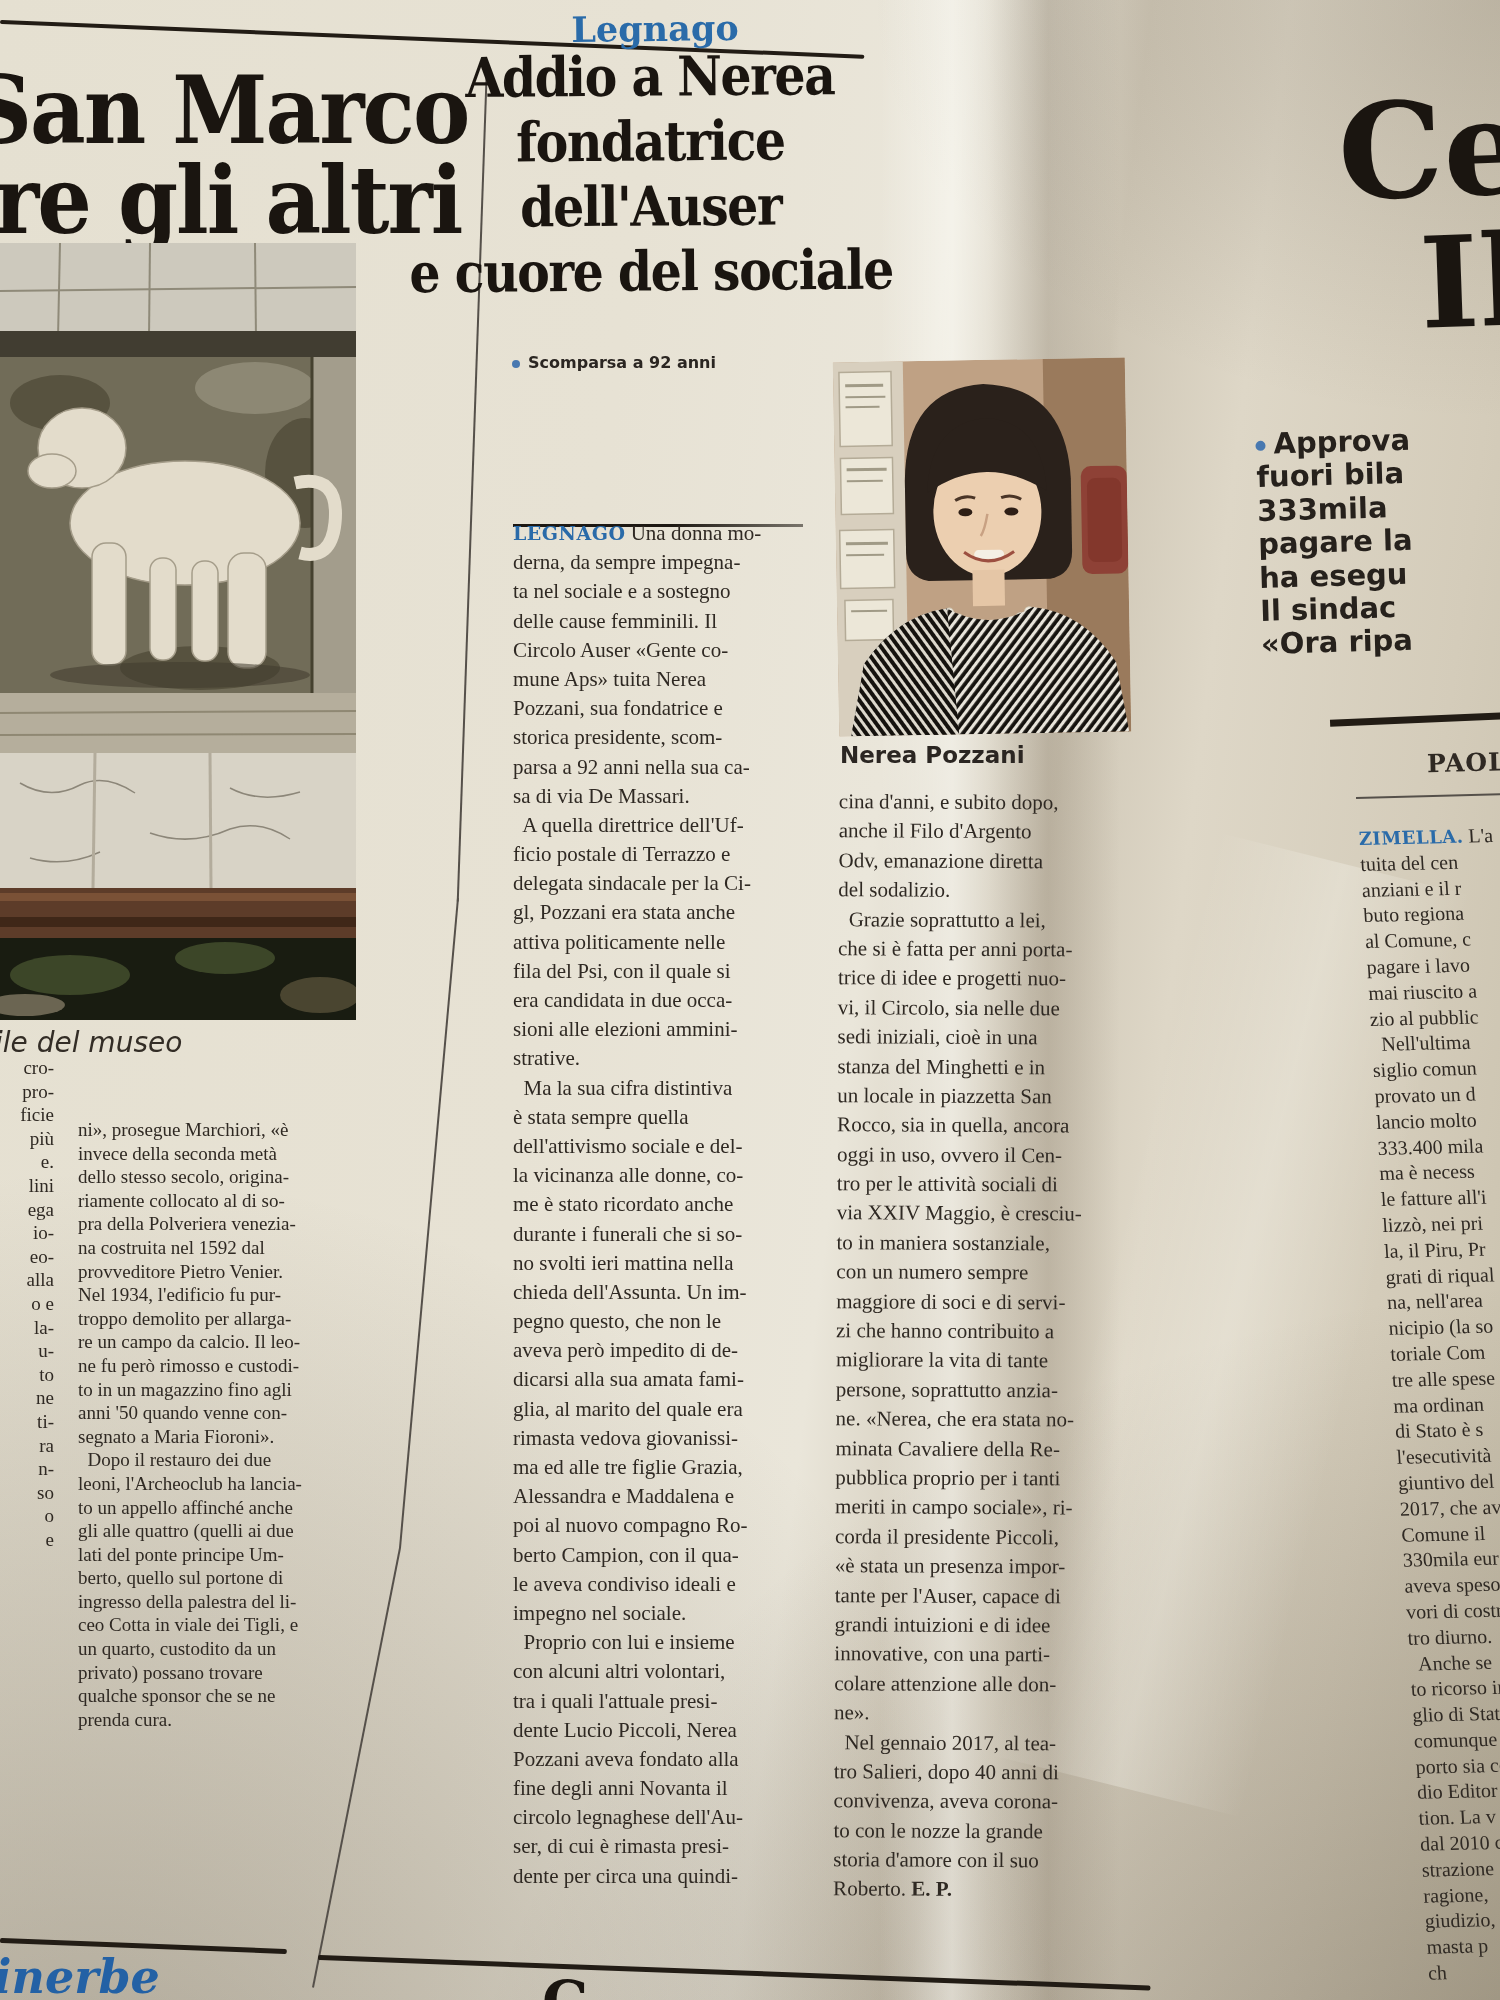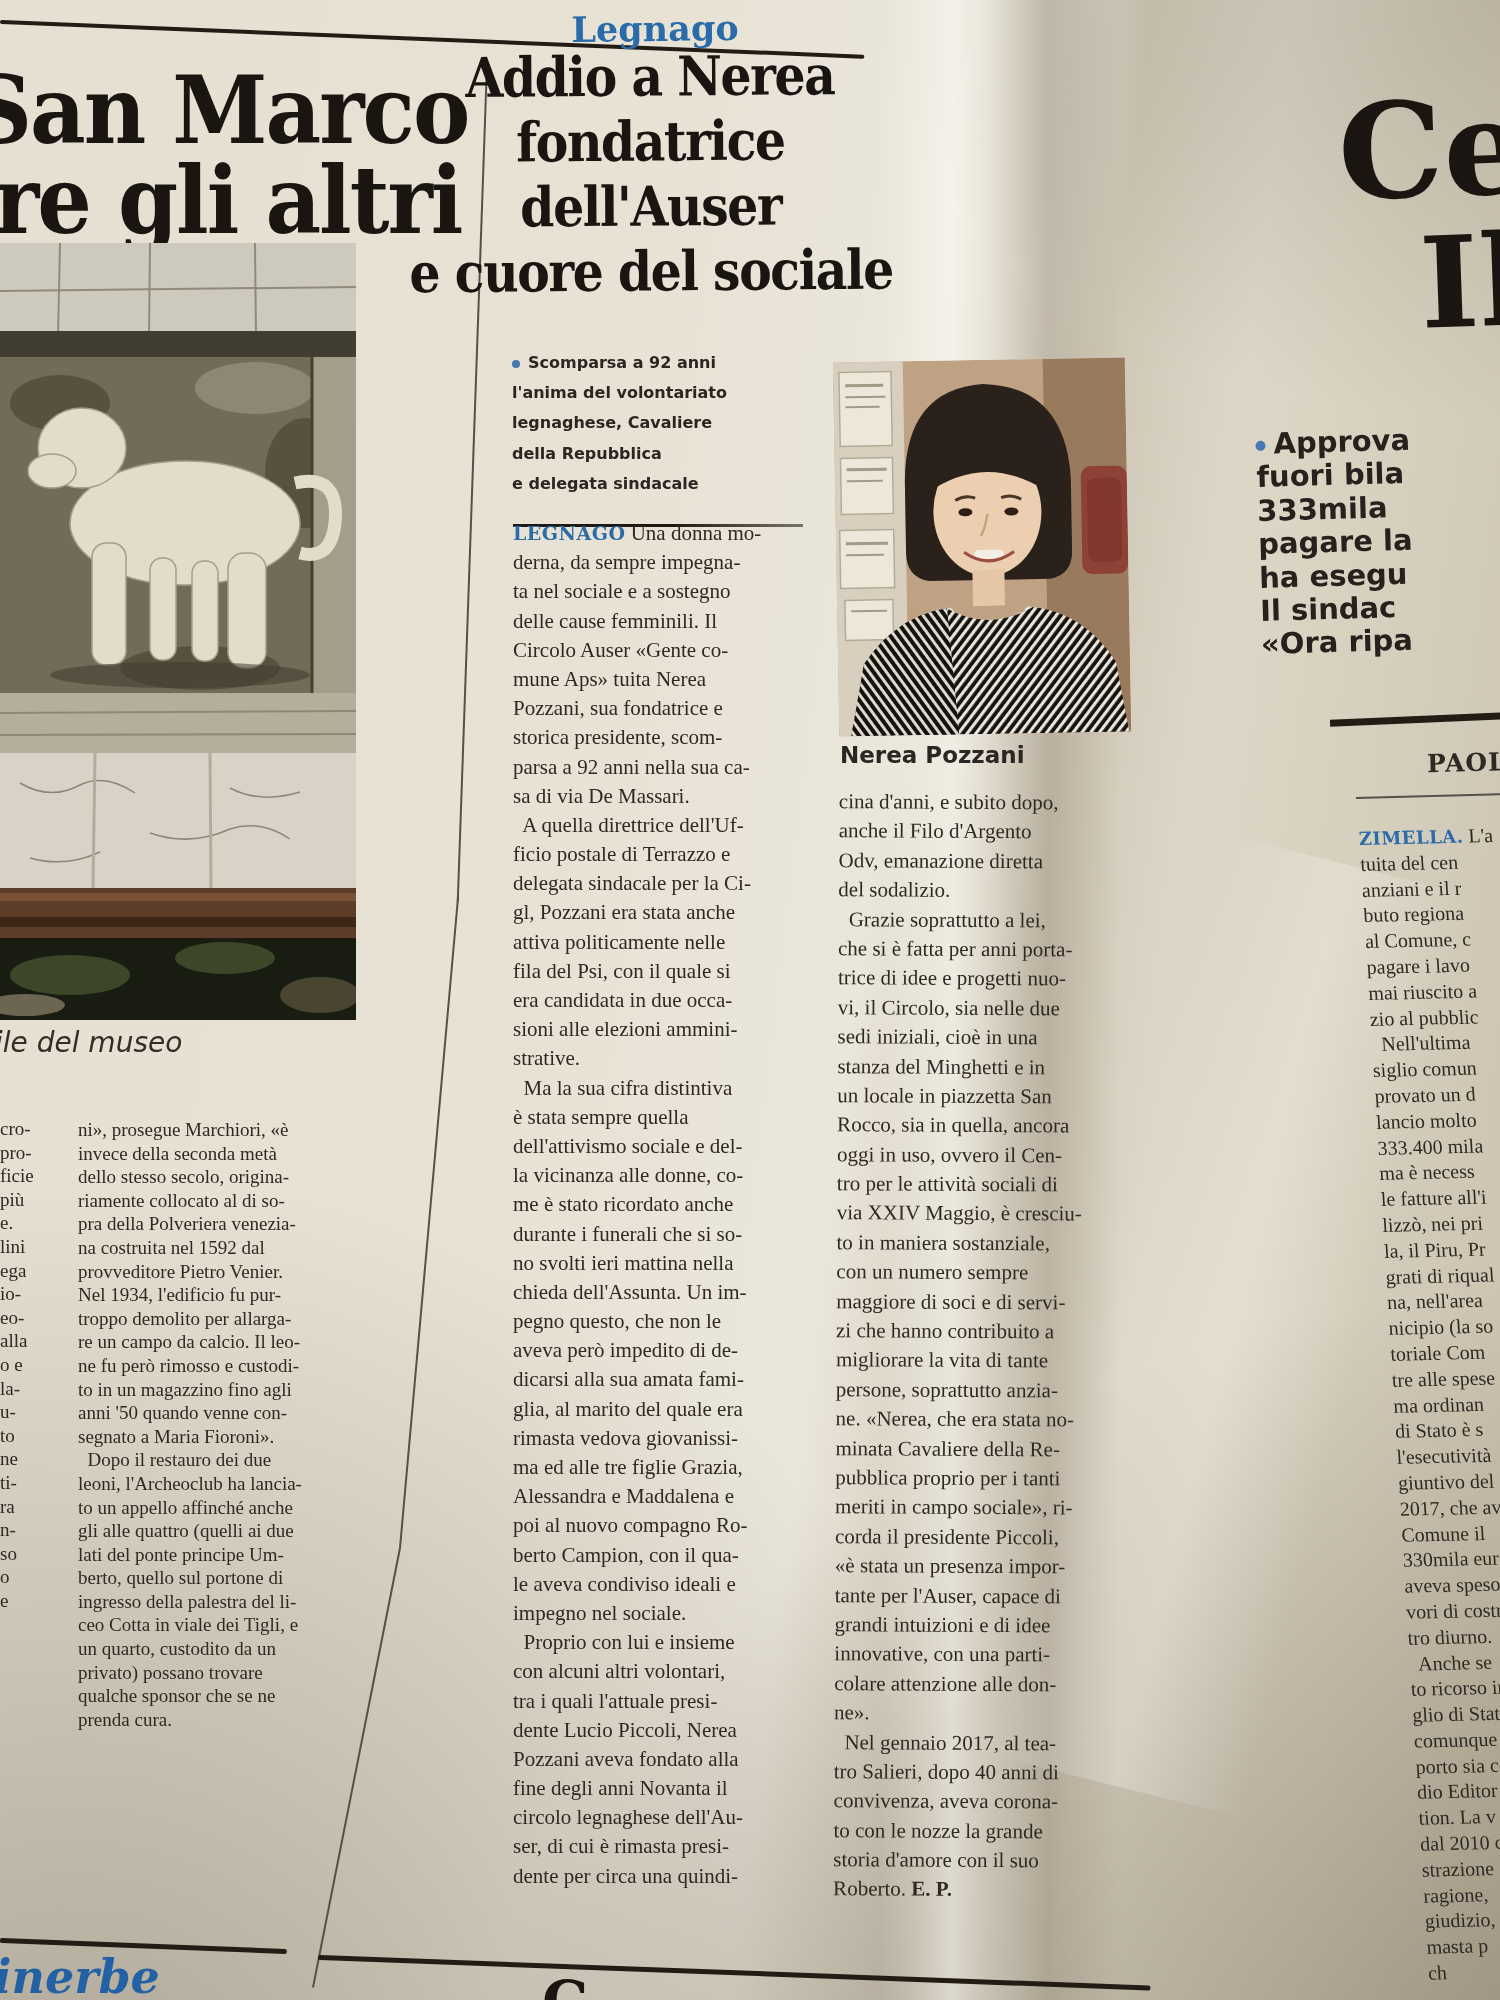--- a/index.html
+++ b/index.html
@@ -90,21 +90,21 @@
       <rect x="0" y="674" width="356" height="10" fill="#3f2718"></rect>
       <rect x="0" y="695" width="356" height="82" fill="#191c11"></rect>
       <ellipse cx="70" cy="732" rx="60" ry="20" fill="#3c4628"></ellipse>
       <ellipse cx="225" cy="715" rx="50" ry="16" fill="#3c4628"></ellipse>
       <ellipse cx="320" cy="752" rx="40" ry="18" fill="#4a4530"></ellipse>
       <ellipse cx="25" cy="762" rx="40" ry="11" fill="#6b6552"></ellipse>
     </svg>
   </div>
   <div class="abs sans" style="left:-5px;top:1026px;font-size:28px;font-style:italic;color:#332d26;white-space:nowrap">ile del museo</div>
 
-  <div class="bodycol nserif" style="left:0;top:1117px;width:54px;--lh:23.6px;font-size:19px;text-align:left">
+  <div class="bodycol nserif" style="left:0;top:1056px;width:54px;--lh:23.6px;font-size:19px;text-align:right">
       <div class="line">cro-</div>
       <div class="line">pro-</div>
       <div class="line">ficie</div>
       <div class="line">più</div>
       <div class="line">e.</div>
       <div class="line">lini</div>
       <div class="line">ega</div>
       <div class="line">io-</div>
       <div class="line">eo-</div>
       <div class="line">alla</div>
@@ -158,26 +158,20 @@
   <div class="abs serif" style="left:420px;top:8px;width:470px;text-align:center;font-size:35px;font-weight:bold;color:var(--blue);transform:rotate(-.6deg)">Legnago</div>
 
   <div class="abs headline" style="left:398px;top:58px;width:505px;text-align:center;font-size:49px;line-height:58px;letter-spacing:-1.5px;transform:scaleY(1.12) rotate(-.4deg)">
     <div>Addio a Nerea</div>
     <div>fondatrice dell'Auser</div>
     <div>e cuore del sociale</div>
   </div>
 
   <div class="bodycol sans" style="left:512px;top:348px;width:300px;--lh:30.2px;font-size:16px;font-weight:bold;color:#2b2622">
     <div class="line"><span class="dot" style="width:8px;height:8px"></span><span>Scomparsa a 92 anni</span></div>
-    <div>
-        <div class="line">l'anima del volontariato</div>
-        <div class="line">legnaghese, Cavaliere</div>
-        <div class="line">della Repubblica</div>
-        <div class="line">e delegata sindacale</div>
-      </div>
   </div>
 
   <div class="rule" style="left:513px;top:524px;width:290px;height:3px;background:linear-gradient(90deg,#1d1812 55%,rgba(29,24,18,.55))"></div>
 
   <div class="bodycol nserif" style="left:513px;top:519px;width:292px;--lh:29.2px;font-size:21px">
     <div class="line"><span class="lead" style="font-size:19px">LEGNAGO</span><span> Una donna mo-</span></div>
     <div>
         <div class="line">derna, da sempre impegna-</div>
         <div class="line">ta nel sociale e a sostegno</div>
         <div class="line">delle cause femminili. Il</div>

